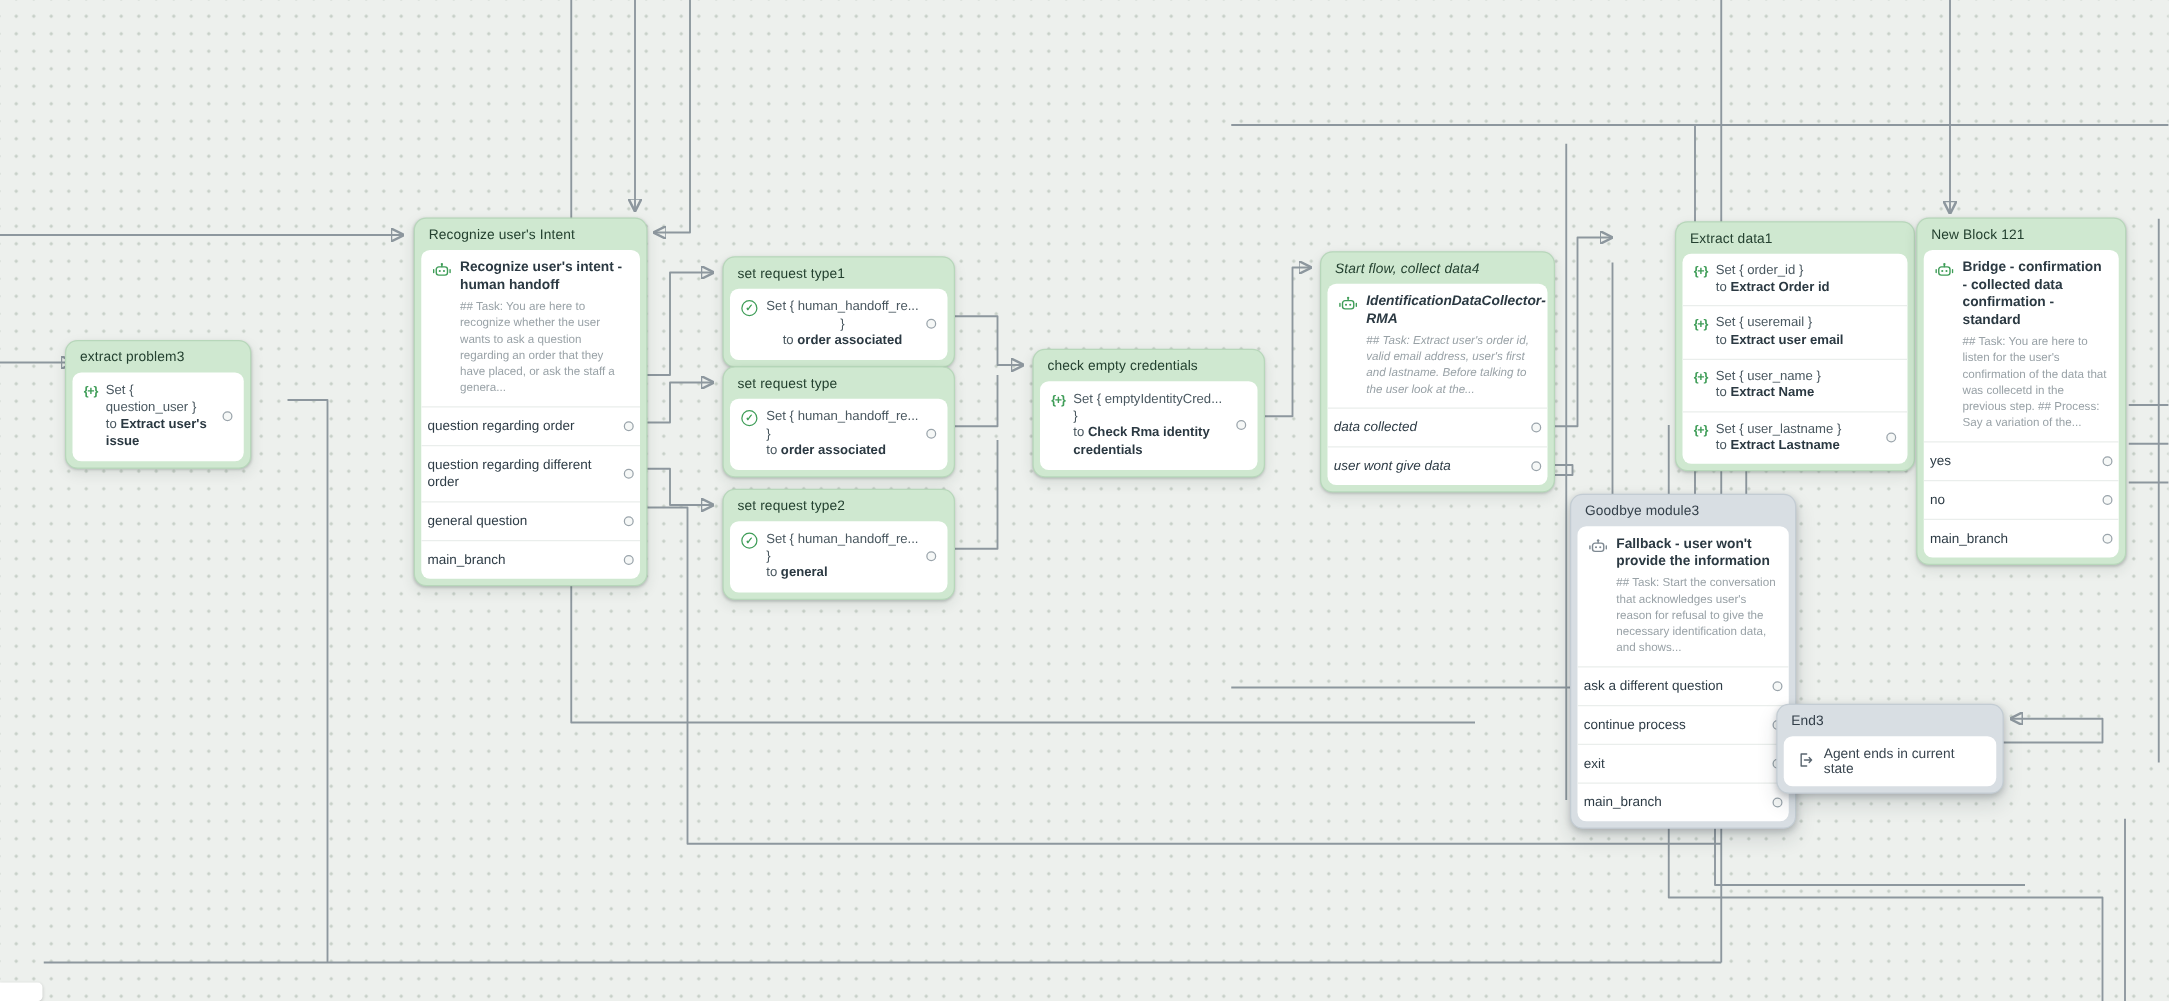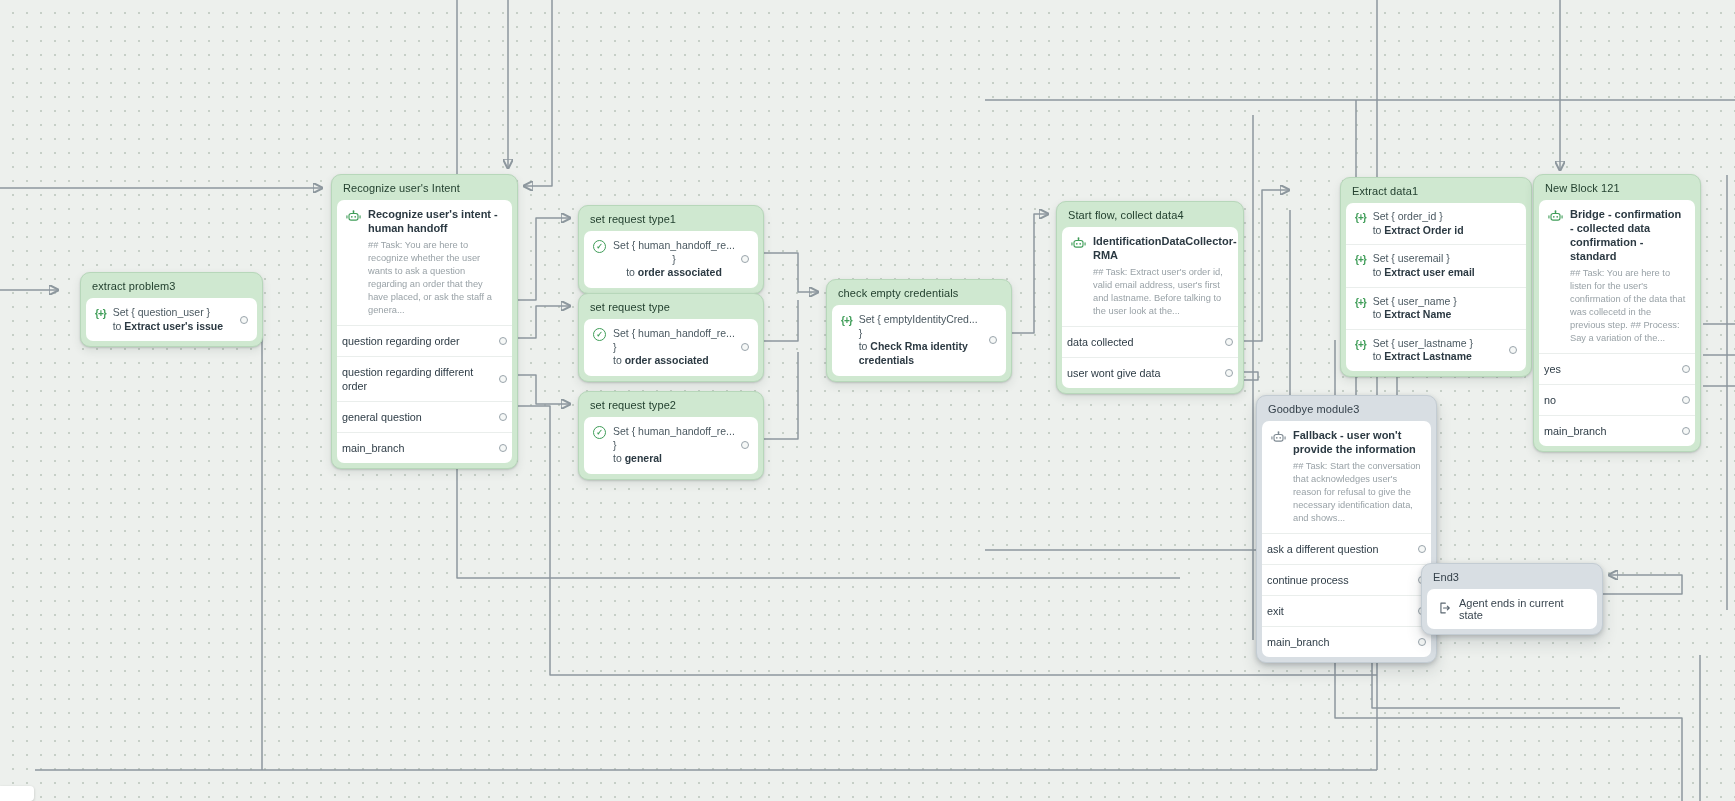--- a/index.html
+++ b/index.html
@@ -60,27 +60,27 @@
   .blabel { font-size:10.8px; color:#2e3c46; line-height:1.3; }
 
   .end-item { display:flex; align-items:center; gap:8px; padding:8px 10px; font-size:11px; color:#3a4650; }
 
   .corner {
     position:absolute; left:0; top:786px; width:34px; height:15px; z-index:3;
     background:#fff; border-radius:0 4px 4px 0; box-shadow:0 1px 3px rgba(0,0,0,.2);
   }
 
   
-  #b0  { left:80px;   top:272px; width:183px; }
+  #b0  { left:52px;   top:272px; width:149px; }
   #b1  { left:331px;  top:174px; width:187px; }
   #b2  { left:578px;  top:205px; width:186px;text-align:center; }
   #b3  { left:578px;  top:293px; width:186px; }
   #b4  { left:578px;  top:391px; width:186px; }
   #b5  { left:826px;  top:279px; width:186px; }
-  #b6  { left:1056px; top:201px; width:188px; }
+  #b6  { left:1056px; top:201px; width:188px;font-style:italic; }
   #b7  { left:1340px; top:177px; width:192px; }
   #b8  { left:1533px; top:174px; width:168px; }
   #b9  { left:1256px; top:395px; width:181px; }
   #b10 { left:1421px; top:563px; width:182px; }
 </style>
 </head>
 <body>
 
 <div class="canvas">
 

